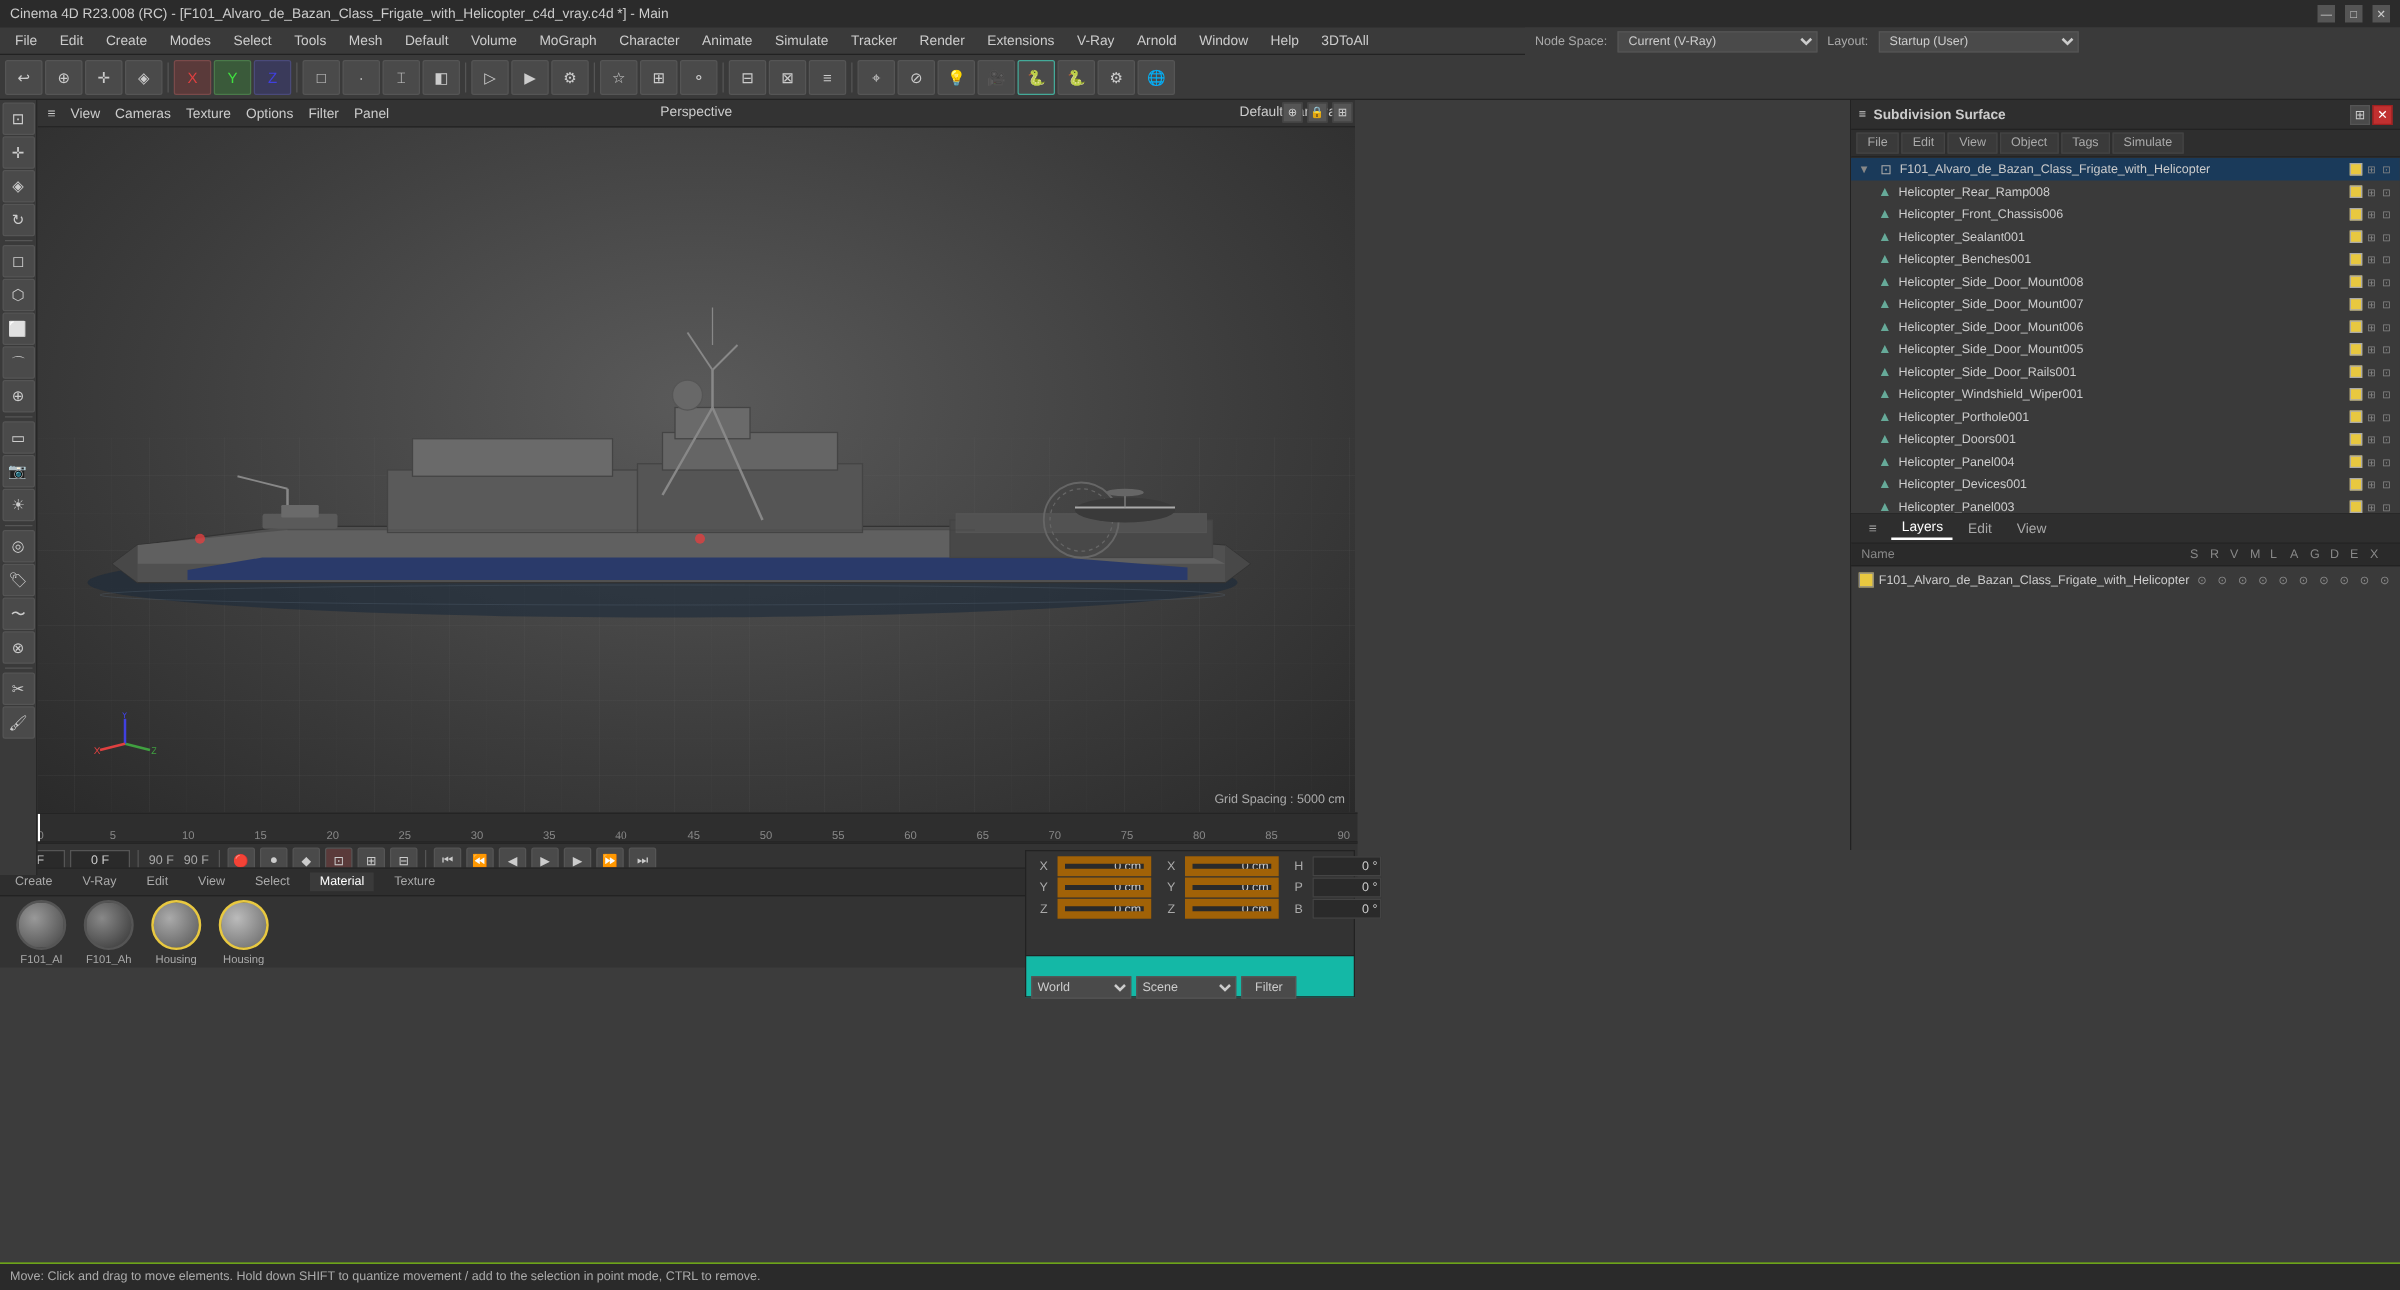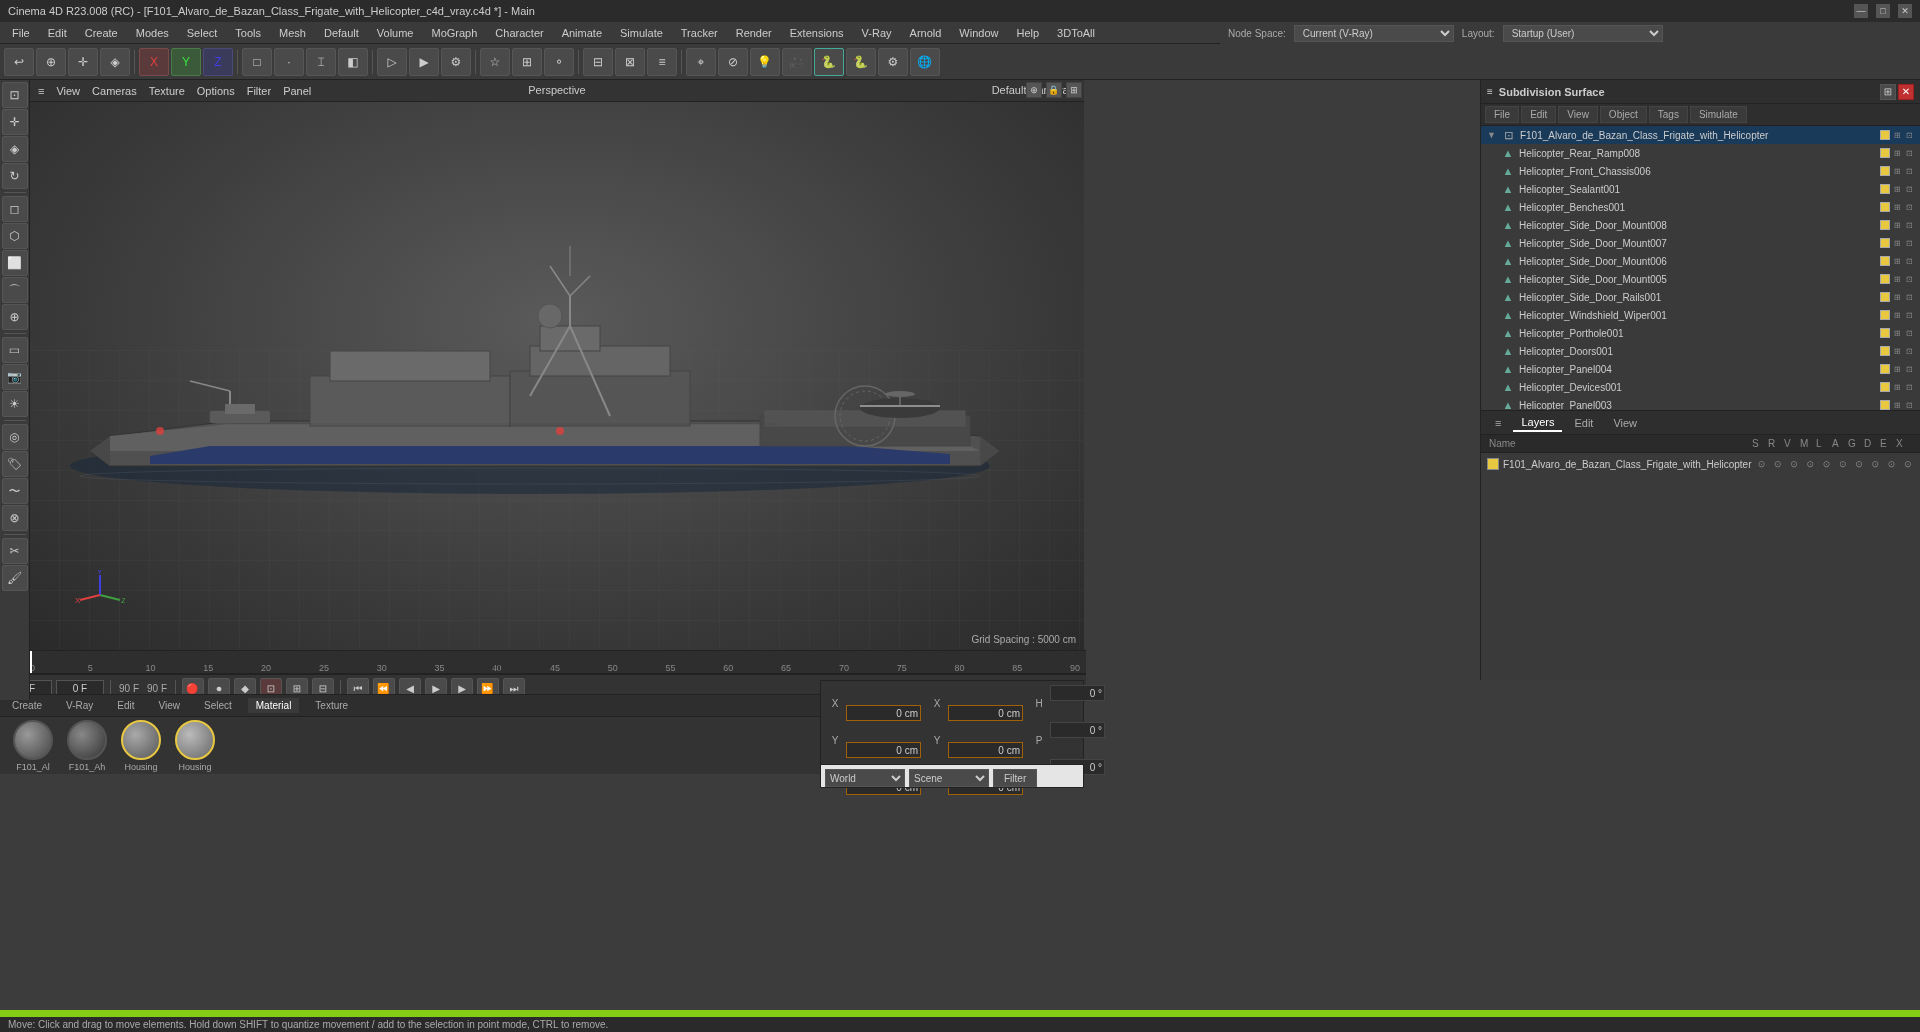--- a/index.html
+++ b/index.html
@@ -84,40 +84,40 @@
     #layers-list { height: 228px; overflow-y: auto; }
     .layer-item { height: 22px; display: flex; align-items: center; padding: 0 6px; gap: 4px; cursor: pointer; }
     .layer-color { width: 12px; height: 12px; border: 1px solid #888; flex-shrink: 0; }
     .layer-name { font-size: 10px; color: #ccc; flex: 1; }
     .layer-icon { width: 14px; height: 14px; display: flex; align-items: center; justify-content: center; font-size: 9px; color: #888; }
 
     
     #coords-panel { position: absolute; top: 680px; left: 820px; width: 264px; height: 100px; background: #333; border: 1px solid #222; }
     #coords-grid { display: grid; grid-template-columns: 20px 80px 20px 80px 20px 60px; gap: 1px; padding: 4px; }
     .coord-label { font-size: 10px; color: #aaa; display: flex; align-items: center; justify-content: center; }
-    .coord-input { background: #2a2a2a; border: 1px solid #a16207; color: #ccc; font-size: 10px; height: 16px; width: 75px; padding: 0 2px; text-align: right; margin-top: 20px; }
+    .coord-input { background: #2a2a2a; border: 6px solid #a16207; color: #ccc; font-size: 10px; height: 16px; width: 75px; padding: 0 2px; text-align: right; }
     .coord-small-input { background: #2a2a2a; border: 1px solid #444; color: #ccc; font-size: 10px; height: 16px; width: 55px; padding: 0 2px; text-align: right; }
 
     
-    #wsapply-bar { position: absolute; top: 764px; left: 820px; width: 264px; height: 24px; background: #e5e5e5; border: 1px solid #222; display: flex; align-items: flex-end; gap: 4px; padding: 0 4px; }
+    #wsapply-bar { position: absolute; top: 764px; left: 820px; width: 264px; height: 24px; background: #14b8a6; border: 1px solid #222; display: flex; align-items: flex-start; gap: 4px; padding: 16px 4px; }
     .ws-select { background: #4a4a4a; border: 1px solid #555; color: #ccc; font-size: 10px; height: 18px; width: 80px; }
     .apply-btn { background: #4a4a4a; border: 1px solid #555; color: #ccc; font-size: 10px; height: 18px; padding: 0 10px; cursor: pointer; }
 
     
     #mat-bar { position: absolute; top: 694px; left: 0; width: 820px; height: 80px; background: #333; border-top: 1px solid #222; }
     #mat-bar-header { height: 22px; background: #2e2e2e; display: flex; align-items: center; padding: 0 4px; gap: 8px; border-bottom: 1px solid #222; }
     .mat-tab { padding: 2px 8px; font-size: 10px; color: #aaa; cursor: pointer; }
     .mat-tab.active { color: #fff; background: #3a3a3a; }
     #mat-list { display: flex; gap: 4px; padding: 4px 8px; height: 58px; align-items: center; }
     .mat-item { display: flex; flex-direction: column; align-items: center; gap: 2px; cursor: pointer; }
     .mat-thumb { width: 40px; height: 40px; border-radius: 50%; border: 2px solid #555; background: #888; overflow: hidden; }
     .mat-name { font-size: 9px; color: #aaa; width: 50px; text-align: center; overflow: hidden; text-overflow: ellipsis; white-space: nowrap; }
 
     
-    #status-bar { position: absolute; bottom: 0; left: 0; width: 1920px; height: 22px; background: #2a2a2a; display: flex; align-items: center; padding: 0 8px; border-top: 7px solid #84cc16; }
+    #status-bar { position: absolute; bottom: 0; left: 0; width: 1920px; height: 22px; background: #2a2a2a; display: flex; align-items: center; padding: 0 8px; border-top: 1px solid #84cc16; }
     #status-text { font-size: 10px; color: #aaa; }
 
     
     .ship-svg { position: absolute; bottom: 20px; left: 0; width: 100%; height: 100%; }
   </style>
 </head>
 <body>
 
 <div id="title-bar">
   <span>Cinema 4D R23.008 (RC) - [F101_Alvaro_de_Bazan_Class_Frigate_with_Helicopter_c4d_vray.c4d *] - Main</span>

